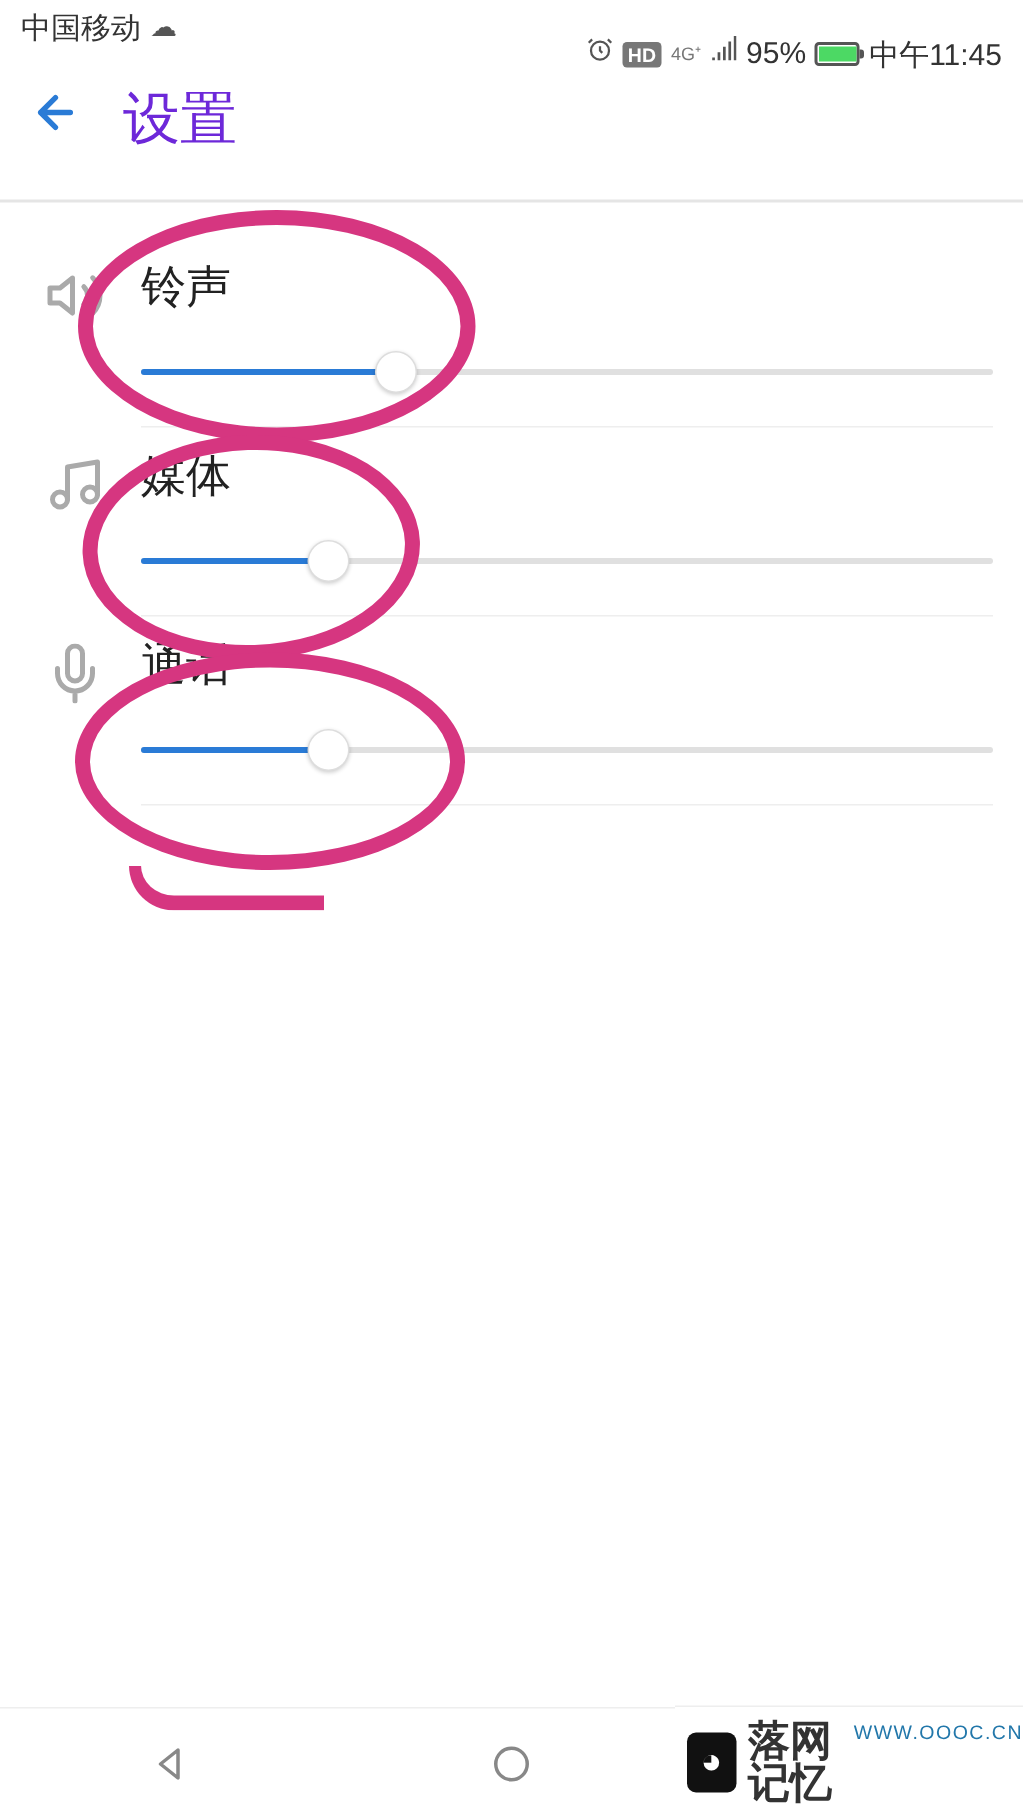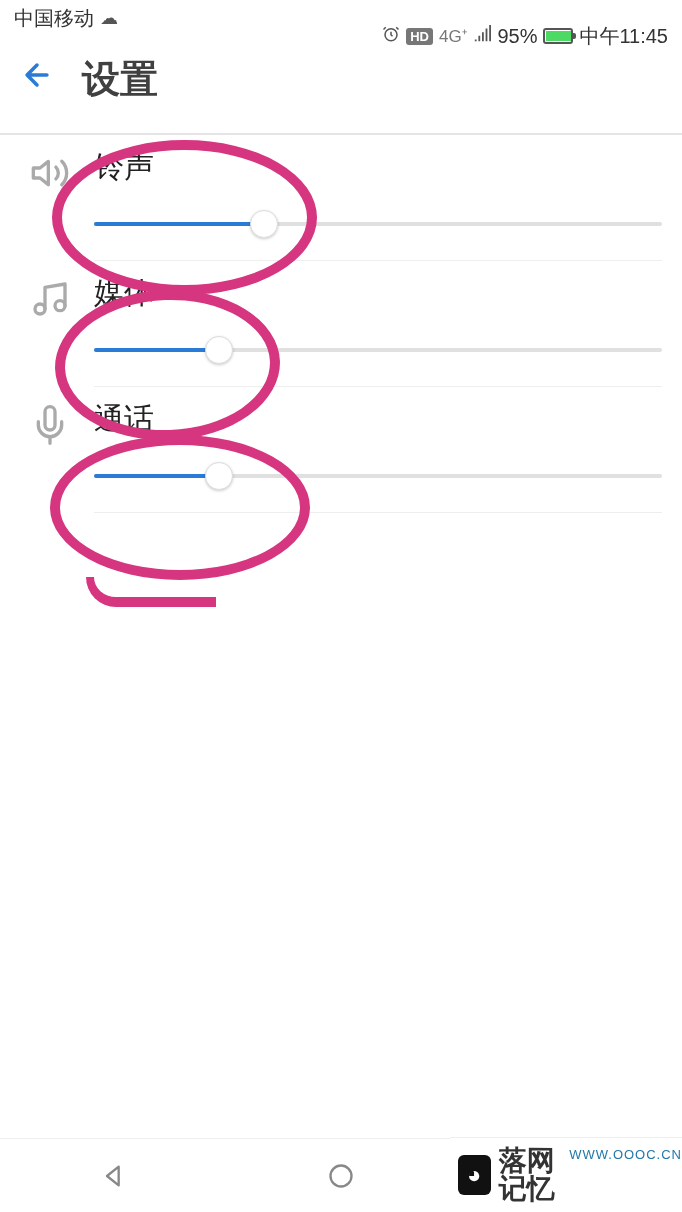--- a/index.html
+++ b/index.html
@@ -24,21 +24,21 @@
     .status-right { display: flex; align-items: center; gap: 6px; margin-top: 36px; }
     .cloud-icon { font-size: 18px; color: #555; }
     .hd-badge {
       background: #777;
       color: #fff;
       font-size: 13px;
       font-weight: bold;
       padding: 1px 4px;
       border-radius: 3px;
     }
-    .signal-text { font-size: 17px; color: #777; line-height: 1; }
+    .signal-text { font-size: 12px; color: #777; line-height: 1; }
     .battery-icon {
       display: inline-block;
       width: 30px;
       height: 16px;
       border: 2px solid #555;
       border-radius: 3px;
       position: relative;
     }
     .battery-icon::after {
       content: '';
@@ -64,25 +64,25 @@
       padding: 18px 20px 28px 20px;
       border-bottom: 2px solid #e5e5e5;
     }
     .back-arrow {
       color: #2a7bd6;
       font-size: 36px;
       margin-right: 28px;
     }
     .header-title {
       font-size: 38px;
-      color: #404040;
-      font-weight: 700;
+      color: #6d28d9;
+      font-weight: 400;
       text-align: right;
     }
-    .settings-list { }
+    .settings-list { padding-top: 24px; }
     .slider-row {
       display: flex;
       align-items: flex-start;
       padding: 12px 20px 0 30px;
     }
     .row-icon {
       width: 40px;
       height: 40px;
       color: #aaa;
       margin-right: 24px;

